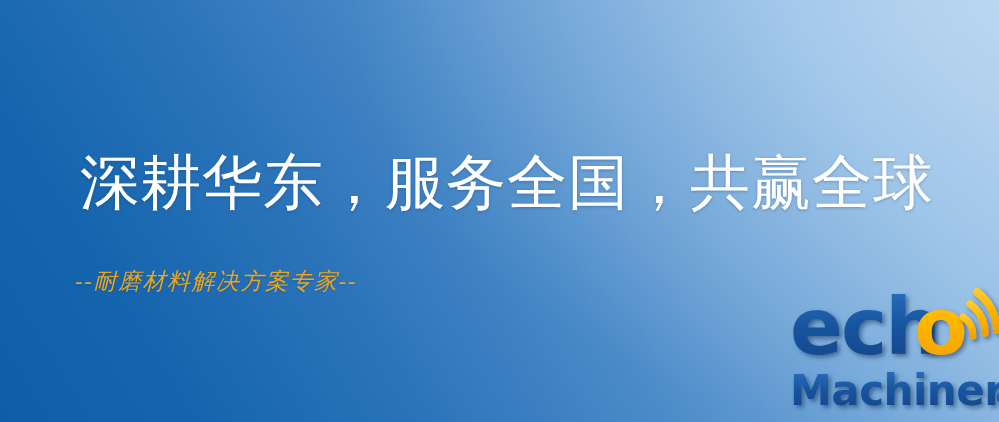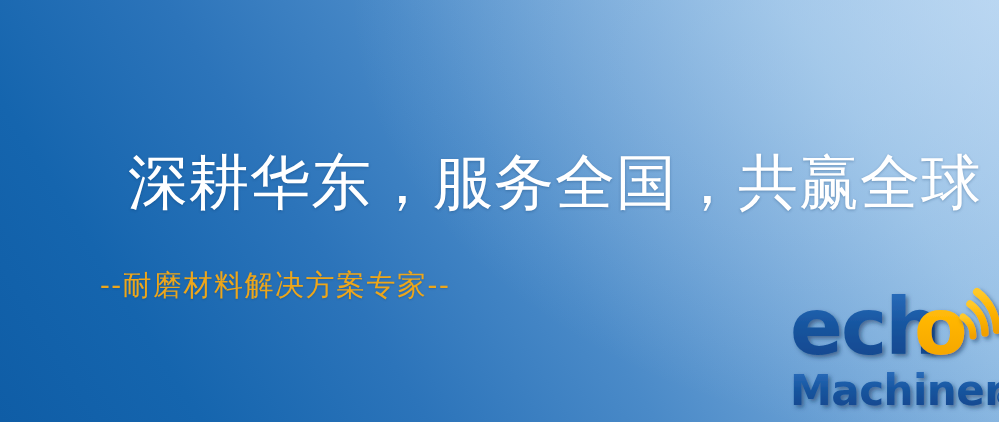--- a/index.html
+++ b/index.html
@@ -47,36 +47,36 @@
     top: 152px;
     z-index: 3;
     color: #ffffff;
     font-family: "DejaVu Serif", "Liberation Serif", serif;
     font-weight: 400;
     font-size: 60px;
     line-height: 1.02;
     letter-spacing: 1px;
     white-space: nowrap;
     text-shadow: 0 1px 3px rgba(8, 48, 90, 0.30);
-    margin-left: 48px;
   }
 
   
   .subtitle {
     position: absolute;
-    left: 100px;
+    left: 75px;
     top: 266px;
     z-index: 3;
     color: #eda61a;
     font-family: "DejaVu Serif", "Liberation Serif", serif;
     font-weight: 400;
-    font-size: 29px;
+    font-size: 23px;
     letter-spacing: 1.5px;
     white-space: nowrap;
     text-shadow: 0 1px 2px rgba(8, 48, 90, 0.22);
+    font-style: italic;
   }
 
   
   #logo {
     position: absolute;
     left: 742px;
     top: 292px;
     width: 252px;
     height: 128px;
     z-index: 4;

